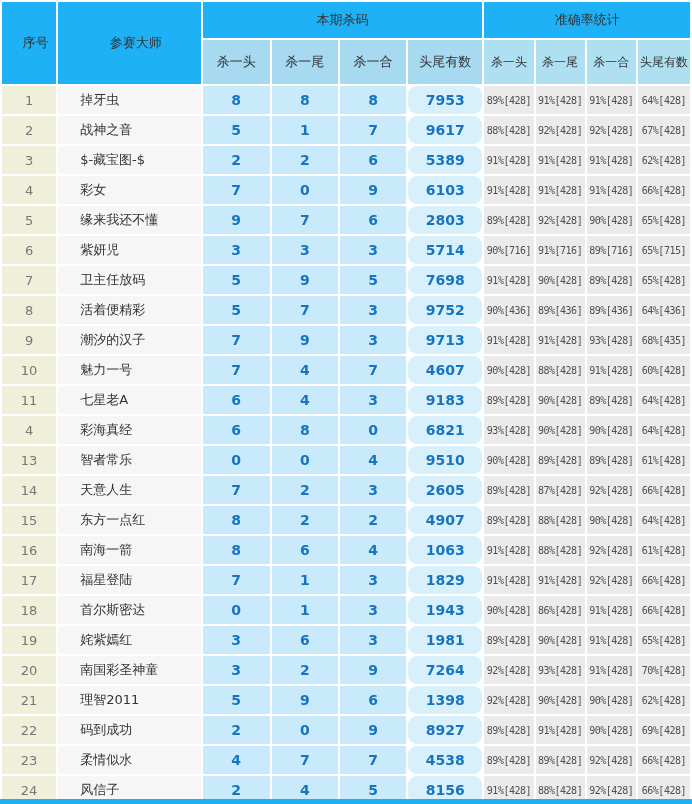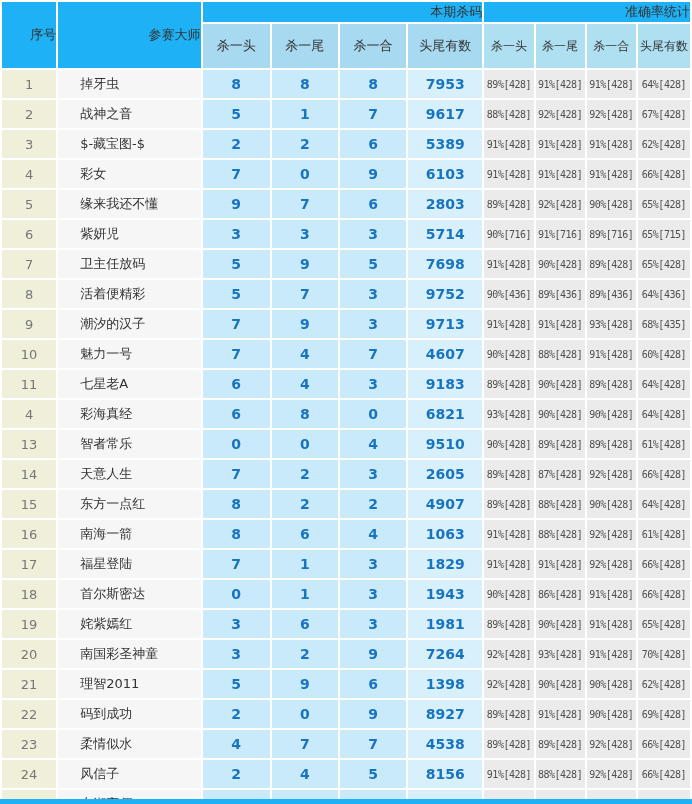--- a/index.html
+++ b/index.html
@@ -27,22 +27,22 @@
     padding: 0;
     overflow: hidden;
     white-space: nowrap;
     vertical-align: middle;
   }
   th { font-weight: normal; }
   .h-main {
     background: var(--header-blue);
     color: var(--text-dark);
     font-size: 13px;
-    height: 20px;
-    text-align: right;
+    height: 36px;
+    text-align: center;
   }
   .h-span { height: auto; padding-left: 13px; }
   .h-sub {
     background: var(--subheader-blue);
     color: var(--text-dark);
     font-size: 13px;
     height: 44px;
     text-align: center;
   }
   .h-sub.right { background: var(--subheader-blue-right); font-size: 12px; }
@@ -61,21 +61,21 @@
     padding-left: 22px;
     margin-top: 48px;
   }
   .c-num {
     background: var(--cell-blue);
     color: var(--number-blue);
     font-size: 14px;
     font-weight: bold;
     text-align: center;
   }
-  .c-headtail { background: var(--cell-blue-light); }
+  .c-headtail { background: var(--cell-blue-light); border-radius: 9px; }
   .c-acc {
     background: var(--cell-gray);
     color: var(--acc-text);
     font-family: "DejaVu Sans Mono", monospace;
     font-size: 10px;
     text-align: center;
     letter-spacing: -0.5px;
   }
   .bottom-bar {
     position: absolute;

